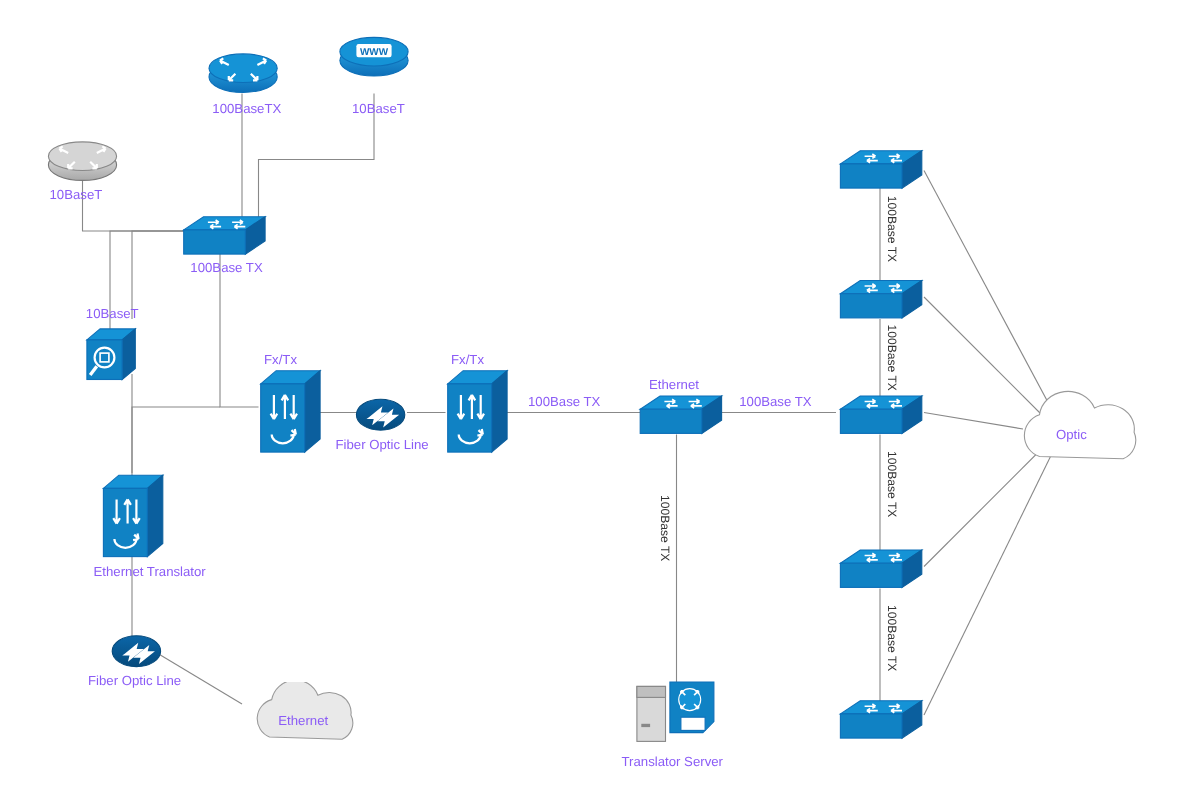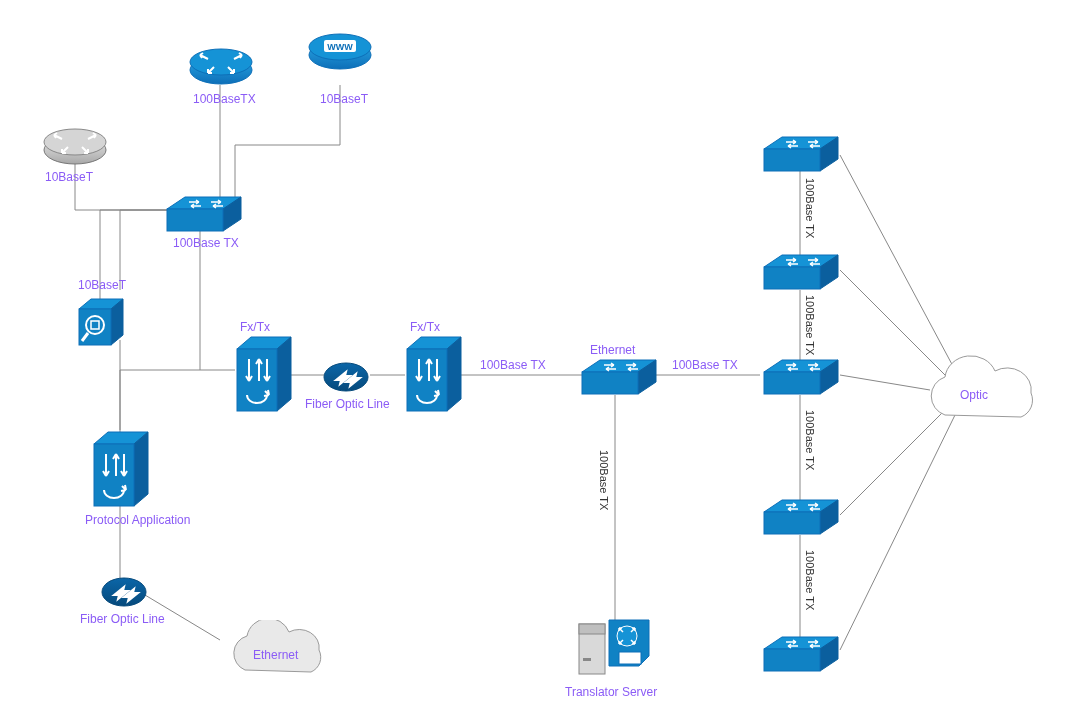--- a/index.html
+++ b/index.html
@@ -239,21 +239,21 @@
     <rect class="front" x="4" y="14" width="40" height="62"></rect>
     <g stroke="#fff" stroke-width="2" fill="none">
       <path d="M16 24 l0 22 m0 0 l-3 -5 m3 5 l3 -5"></path>
       <path d="M26 46 l0 -22 m0 0 l-3 5 m3 -5 l3 5"></path>
       <path d="M34 24 l0 22 m0 0 l-3 -5 m3 5 l3 -5"></path>
       <path d="M14 60 a10 8 0 0 0 20 0"></path>
       <path d="M32 56 l4 4 m0 0 l-5 1 m5 -1 l-1 -5"></path>
     </g>
   </svg>
 </div>
-<div class="label" style="left:85px;top:513px;">Protocol Application</div>
+<div class="label" style="left:85px;top:513px;">Ethernet Translator</div>
 
 <div class="node protobox" style="left:233px;top:335px;">
   <svg width="62" height="80" viewBox="0 0 62 80">
     <polygon class="top" points="4,14 44,14 58,2 18,2"></polygon>
     <polygon class="side" points="44,14 58,2 58,64 44,76"></polygon>
     <rect class="front" x="4" y="14" width="40" height="62"></rect>
     <g stroke="#fff" stroke-width="2" fill="none">
       <path d="M16 24 l0 22 m0 0 l-3 -5 m3 5 l3 -5"></path>
       <path d="M26 46 l0 -22 m0 0 l-3 5 m3 -5 l3 5"></path>
       <path d="M34 24 l0 22 m0 0 l-3 -5 m3 5 l3 -5"></path>

